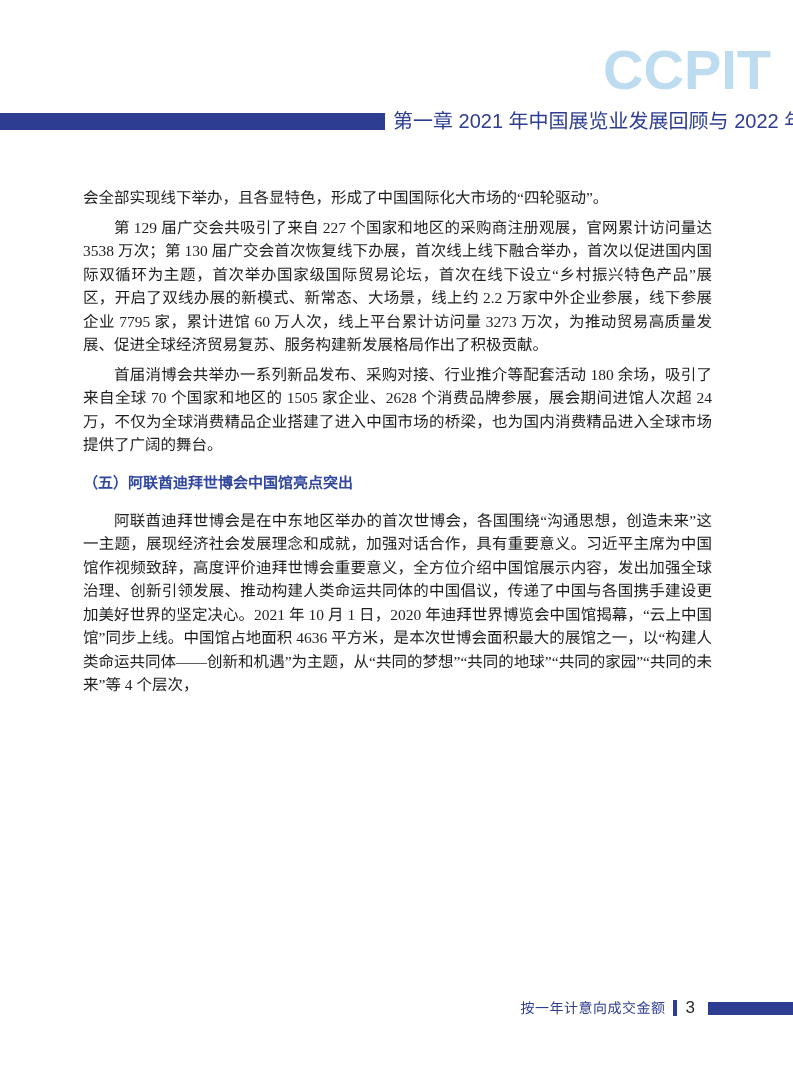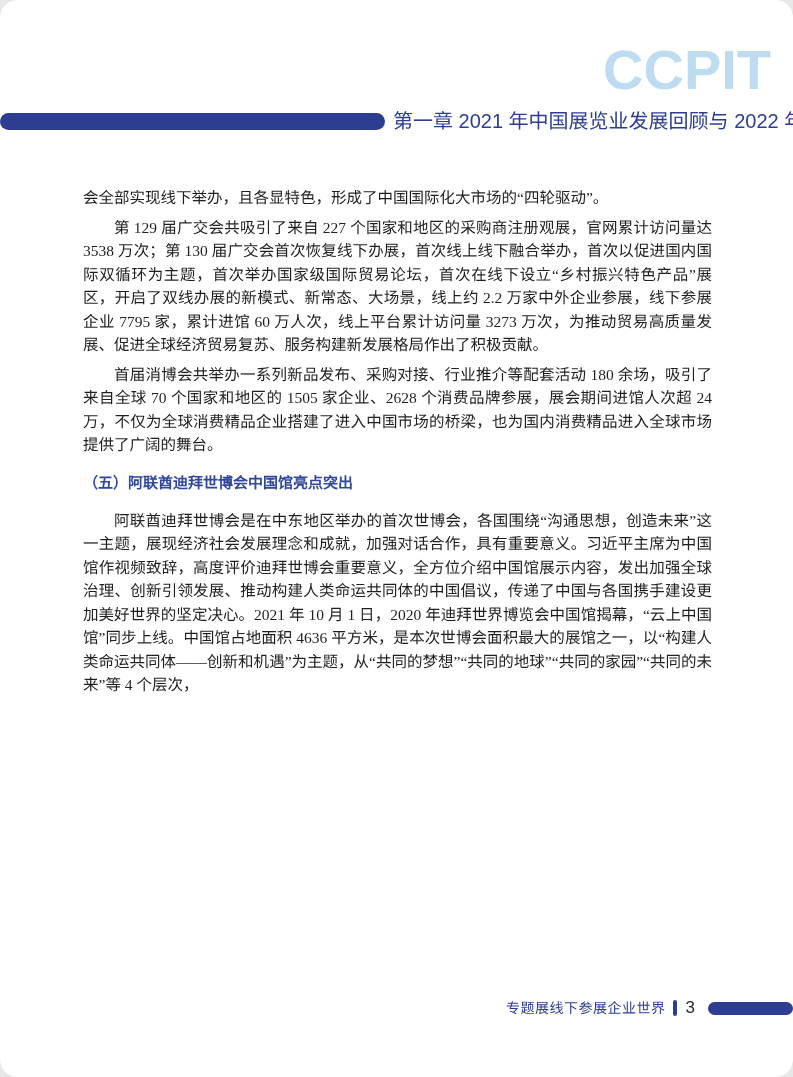--- a/index.html
+++ b/index.html
@@ -2,21 +2,21 @@
 <html lang="zh-CN" style="--navy: #2d3d92; --heading_blue: #31479e; --logo_blue: #bedcf0; --body_text: #1f1f1f; --page_num: #2b2b2b;"><head>
 <meta charset="utf-8">
 <style>
   :root{
     --navy:#2d3d92;
     --heading_blue:#31479e;
     --logo_blue:#bedcf0;
     --body_text:#1f1f1f;
     --page_num:#2b2b2b;
   }
-  *{margin:0;padding:0;box-sizing:border-box;border-radius:17px;}
+  *{margin:0;padding:0;box-sizing:border-box;}
   html,body{background:#e8e8e8;}
   .page{
     position:relative;
     width:793px;height:1077px;
     margin:0 auto;
     background:#ffffff;
     overflow:hidden;
     font-family:"Liberation Serif","DejaVu Serif",serif;
   }
   
@@ -102,19 +102,19 @@
     <p class="para no-indent">会全部实现线下举办，且各显特色，形成了中国国际化大市场的“四轮驱动”。</p>
     <p class="para">第 129 届广交会共吸引了来自 227 个国家和地区的采购商注册观展，官网累计访问量达 3538 万次；第 130 届广交会首次恢复线下办展，首次线上线下融合举办，首次以促进国内国际双循环为主题，首次举办国家级国际贸易论坛，首次在线下设立“乡村振兴特色产品”展区，开启了双线办展的新模式、新常态、大场景，线上约 2.2 万家中外企业参展，线下参展企业 7795 家，累计进馆 60 万人次，线上平台累计访问量 3273 万次，为推动贸易高质量发展、促进全球经济贸易复苏、服务构建新发展格局作出了积极贡献。</p>
     <p class="para">首届消博会共举办一系列新品发布、采购对接、行业推介等配套活动 180 余场，吸引了来自全球 70 个国家和地区的 1505 家企业、2628 个消费品牌参展，展会期间进馆人次超 24 万，不仅为全球消费精品企业搭建了进入中国市场的桥梁，也为国内消费精品进入全球市场提供了广阔的舞台。</p>
 
     <h2 class="section-heading">（五）阿联酋迪拜世博会中国馆亮点突出</h2>
 
     <p class="para">阿联酋迪拜世博会是在中东地区举办的首次世博会，各国围绕“沟通思想，创造未来”这一主题，展现经济社会发展理念和成就，加强对话合作，具有重要意义。习近平主席为中国馆作视频致辞，高度评价迪拜世博会重要意义，全方位介绍中国馆展示内容，发出加强全球治理、创新引领发展、推动构建人类命运共同体的中国倡议，传递了中国与各国携手建设更加美好世界的坚定决心。2021 年 10 月 1 日，2020 年迪拜世界博览会中国馆揭幕，“云上中国馆”同步上线。中国馆占地面积 4636 平方米，是本次世博会面积最大的展馆之一，以“构建人类命运共同体——创新和机遇”为主题，从“共同的梦想”“共同的地球”“共同的家园”“共同的未来”等 4 个层次，</p>
   </div>
 
   <div class="footer">
-    <span class="footer-org">专题展线下参展企业世界</span>
+    <span class="footer-org">按一年计意向成交金额</span>
     <span class="footer-sep"></span>
     <span class="footer-page">3</span>
     <span class="footer-bar"></span>
   </div>
 
 </div>
 
 </body></html>

